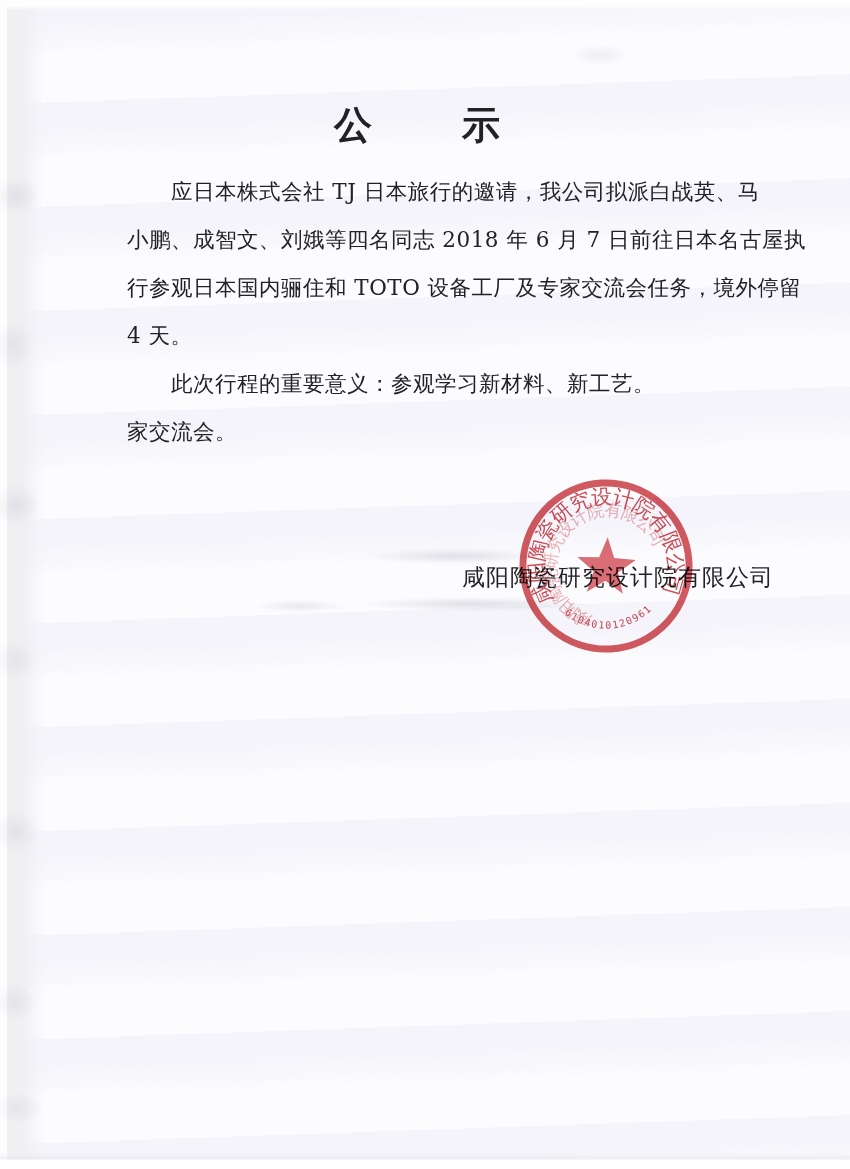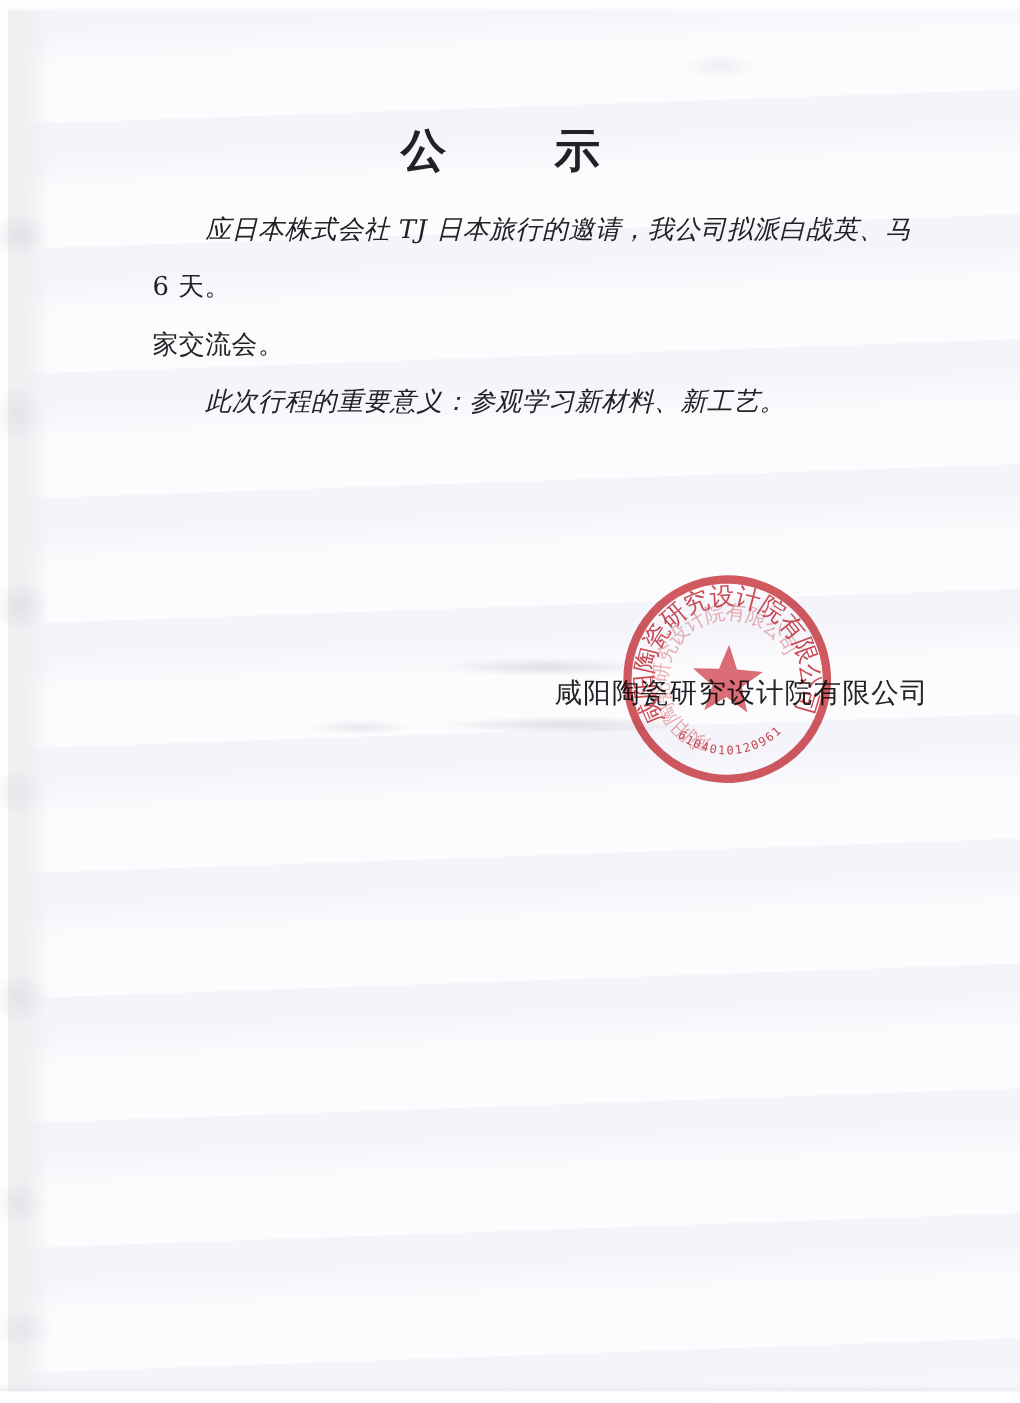--- a/index.html
+++ b/index.html
@@ -58,21 +58,21 @@
   }
   .body-text{
     position:absolute;left:127px;top:168px;width:656px;
     font-size:21.5px;color:#222226;
   }
   .line{
     height:48px;line-height:48px;
     white-space:nowrap;
     letter-spacing:0.5px;
   }
-  .line.indent{padding-left:44px;font-style:italic;}
+  .line.indent{padding-left:44px;}
   .signature{
     position:absolute;left:462px;top:562px;
     font-size:23px;color:#222226;letter-spacing:1px;
     white-space:nowrap;
   }
   .sig-date{
     position:absolute;left:505px;top:610px;
     font-size:22px;color:#222226;letter-spacing:1px;
     white-space:nowrap;
   }
@@ -91,23 +91,25 @@
 
   <div class="edge-left"></div>
   <div class="edge-top"></div>
   <div class="edge-bottom"></div>
   <div class="smudges"></div>
 
   <div class="title">公　示</div>
 
   <div class="body-text">
     <div class="line indent">应日本株式会社 TJ 日本旅行的邀请，我公司拟派白战英、马</div>
-    <div class="line">6 天。</div>
+    <div class="line">小鹏、成智文、刘娥等四名同志 2018 年 6 月 7 日前往日本名古屋执</div>
+    <div class="line">行参观日本国内骊住和 TOTO 设备工厂及专家交流会任务，境外停留</div>
+    <div class="line">4 天。</div>
+    <div class="line indent">此次行程的重要意义：参观学习新材料、新工艺。</div>
     <div class="line">家交流会。</div>
-    <div class="line indent">此次行程的重要意义：参观学习新材料、新工艺。</div>
   </div>
 
   <div class="signature">咸阳陶瓷研究设计院有限公司</div>
 
   <div class="seal">
     <svg viewBox="0 0 180 180" xmlns="http://www.w3.org/2000/svg">
       <defs>
         <path id="arcTop" d="M 35.4 121.5 A 63 63 0 1 1 144.6 121.5" fill="none"></path>
         <path id="arcBottom" d="M 28 110 A 66 66 0 0 0 152 110" fill="none"></path>
         <path id="arcGhost" d="M 42 112 A 52 52 0 1 1 138 112" fill="none"></path>

